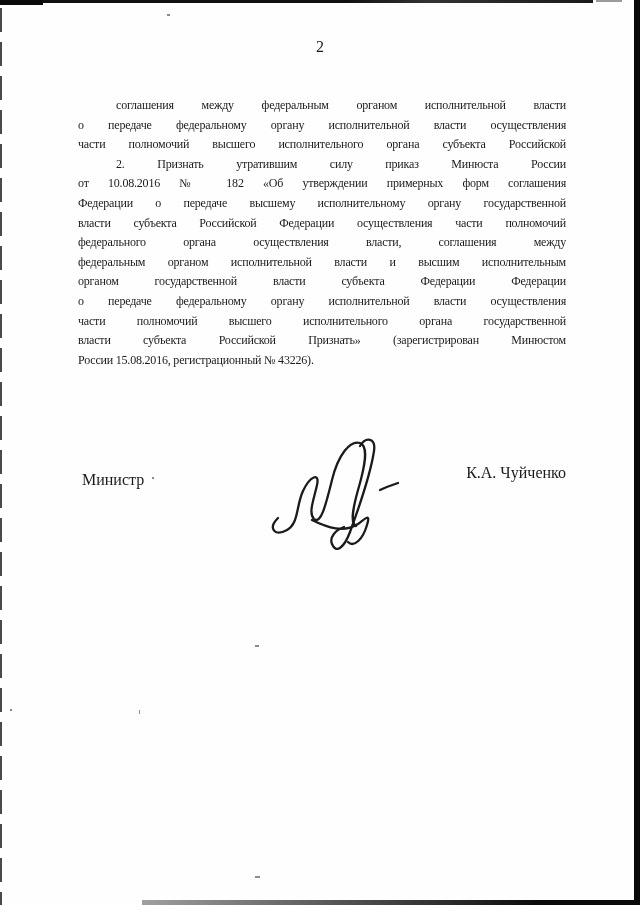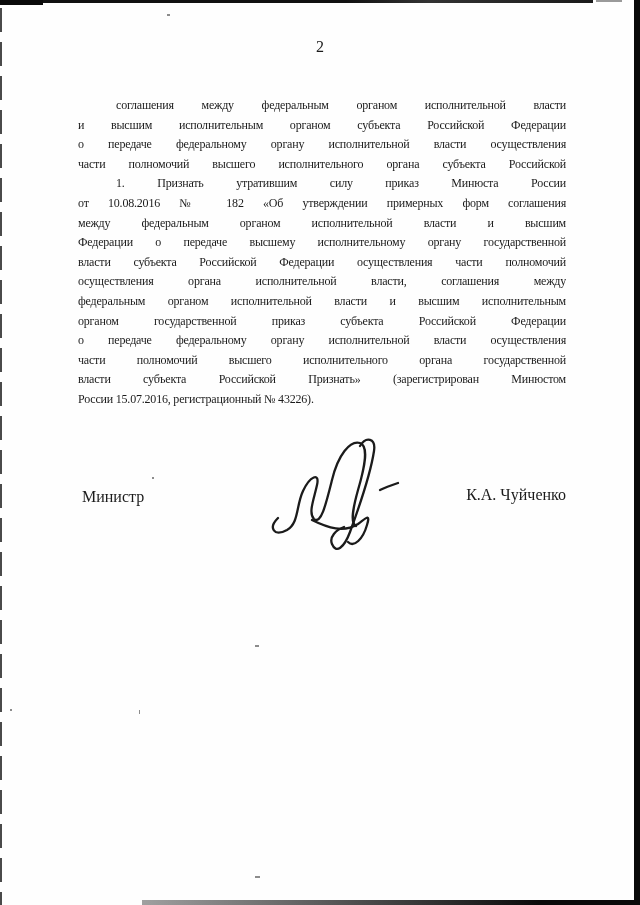--- a/index.html
+++ b/index.html
@@ -63,27 +63,27 @@
     text-align-last: justify;
     white-space: normal;
   }
   .line.first { text-indent: 38px; }
   .line.last  { text-align-last: left; }
 
   
   .sig-title {
     position: absolute;
     left: 82px;
-    top: 488px;
+    top: 471px;
     font-size: 16px;
   }
   .sig-name {
     position: absolute;
     right: 74px;
-    top: 486px;
+    top: 464px;
     font-size: 16px;
   }
   .sig-svg {
     position: absolute;
     left: 268px;
     top: 438px;
   }
   .sig-svg path {
     fill: none;
     stroke: var(--ink, #1b1b1b);
@@ -107,35 +107,33 @@
   <div class="art speck speck-2"></div>
   <div class="art speck speck-3"></div>
   <div class="art speck speck-4"></div>
   <div class="art speck speck-5"></div>
   <div class="art speck speck-6"></div>
 
   <div class="page-number">2</div>
 
   <div class="text-block">
       <div class="line first">соглашения между федеральным органом исполнительной власти</div>
-      <div class="line">и высшим исполнительным органом субъекта Российской Федерации</div>
       <div class="line">о передаче федеральному органу исполнительной власти осуществления</div>
       <div class="line">части полномочий высшего исполнительного органа субъекта Российской</div>
-      <div class="line first">1. Признать утратившим силу приказ Минюста России</div>
+      <div class="line first">2. Признать утратившим силу приказ Минюста России</div>
       <div class="line">от 10.08.2016 № 182 «Об утверждении примерных форм соглашения</div>
-      <div class="line">между федеральным органом исполнительной власти и высшим</div>
       <div class="line">Федерации о передаче высшему исполнительному органу государственной</div>
       <div class="line">власти субъекта Российской Федерации осуществления части полномочий</div>
-      <div class="line">осуществления органа исполнительной власти, соглашения между</div>
+      <div class="line">федерального органа осуществления власти, соглашения между</div>
       <div class="line">федеральным органом исполнительной власти и высшим исполнительным</div>
-      <div class="line">органом государственной приказ субъекта Российской Федерации</div>
+      <div class="line">органом государственной власти субъекта Федерации Федерации</div>
       <div class="line">о передаче федеральному органу исполнительной власти осуществления</div>
       <div class="line">части полномочий высшего исполнительного органа государственной</div>
       <div class="line">власти субъекта Российской Признать» (зарегистрирован Минюстом</div>
-      <div class="line last">России 15.07.2016, регистрационный № 43226).</div>
+      <div class="line last">России 15.08.2016, регистрационный № 43226).</div>
     </div>
 
   <span class="sig-title">Министр</span>
 
   <svg class="sig-svg" width="148" height="122" viewBox="0 0 148 122" aria-hidden="true">
     <path d="M10,80 C0,90 6,99 19,92 C31,85 28,68 35,53 C42,38 52,34 49,47
              C46,61 40,75 46,81 C53,87 58,66 64,42 C70,17 82,2 92,5
              C101,8 97,28 90,52 C85,70 82,85 88,88"></path>
     <path d="M92,8 C98,-2 108,0 106,13 C103,33 93,64 82,94
              C76,110 68,116 64,106 C61,99 68,92 76,89"></path>

